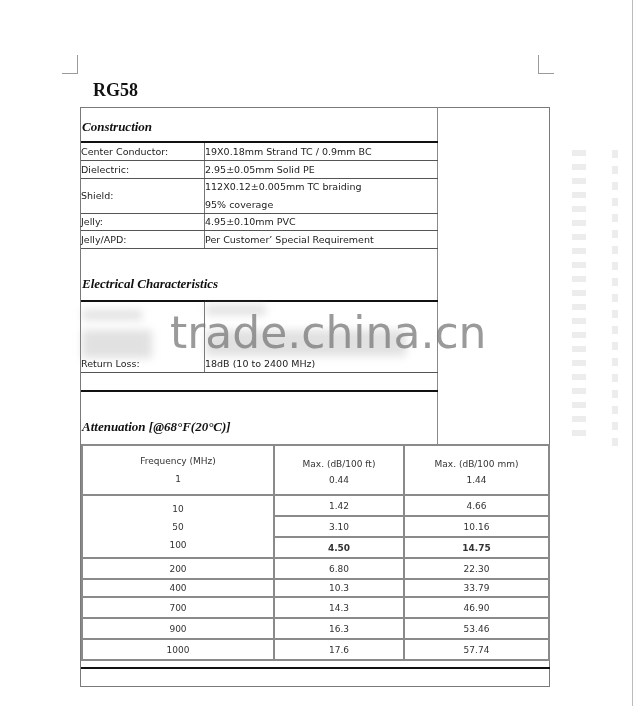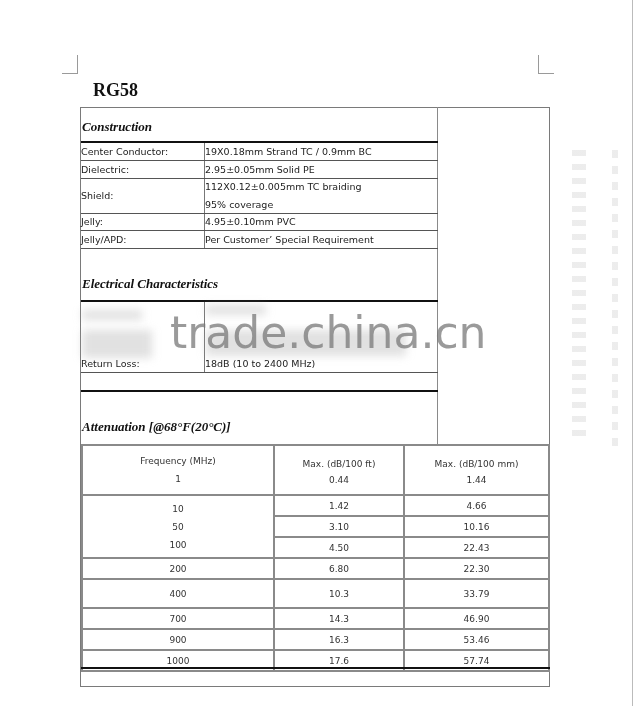--- a/index.html
+++ b/index.html
@@ -110,30 +110,30 @@
       <div>50</div>
       <div>100</div>
     </td>
     <td>1.42</td>
     <td>4.66</td>
   </tr>
   <tr style="height:21px;">
     <td>3.10</td>
     <td>10.16</td>
   </tr>
-  <tr style="height:21px;">
+  <tr style="height:21px;font-weight:bold;">
     <td>4.50</td>
-    <td>22.43</td>
+    <td>14.75</td>
   </tr>
   <tr style="height:21px;">
     <td>200</td>
     <td>6.80</td>
     <td>22.30</td>
   </tr>
-  <tr style="height:29px;">
+  <tr style="height:18px;">
     <td>400</td>
     <td>10.3</td>
     <td>33.79</td>
   </tr>
   <tr style="height:21px;">
     <td>700</td>
     <td>14.3</td>
     <td>46.90</td>
   </tr>
   <tr style="height:21px;">

